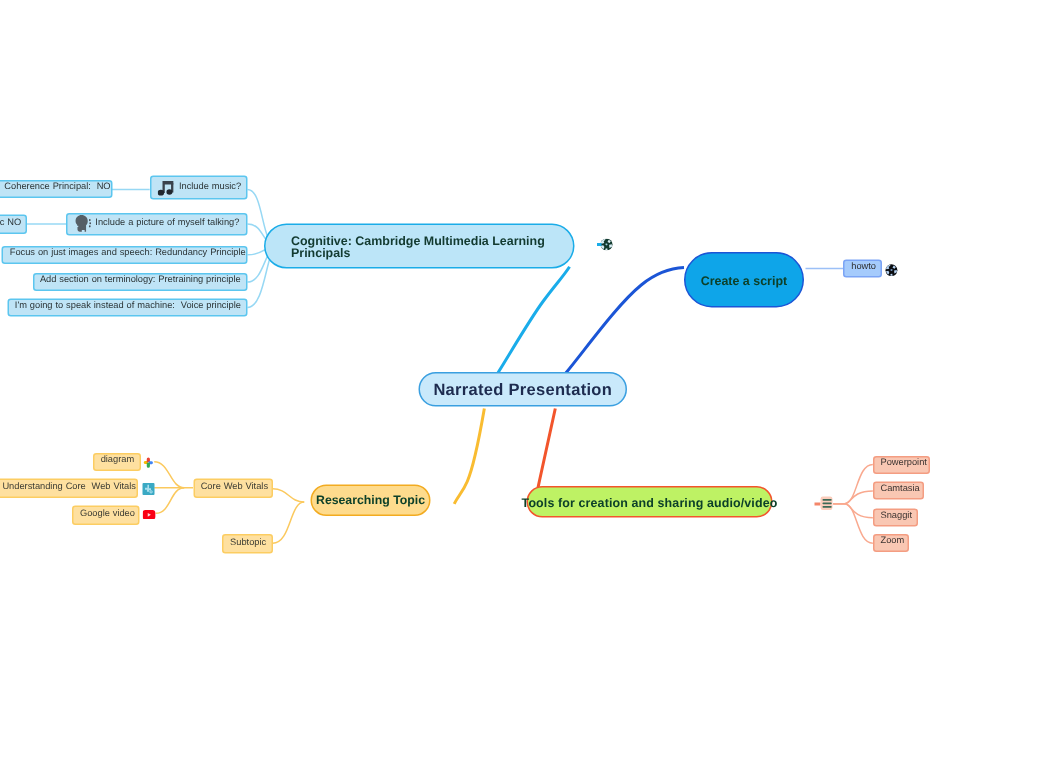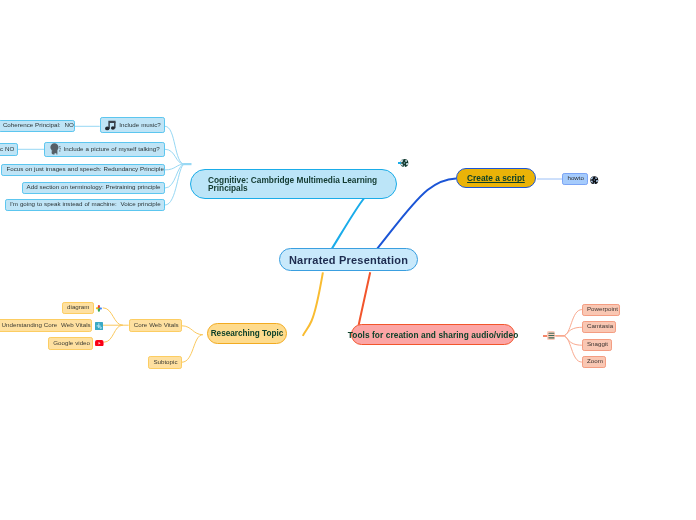--- a/index.html
+++ b/index.html
@@ -10,29 +10,29 @@
   .node{position:absolute;box-sizing:border-box;display:flex;align-items:center;
         white-space:nowrap;border-style:solid;}
   .lbl{display:inline-block;}
   .ico{display:inline-block;flex:none;line-height:0;overflow:hidden;}
   .ico svg{display:block;}
 
   
   .main{border-width:1.6px;border-radius:999px;font-weight:bold;justify-content:center;}
   .root{left:279px;top:248px;width:139px;height:23px;background:#c9e9fb;
         border-color:#3a9fe0;color:#1d2b4f;font-size:11px;letter-spacing:.2px;}
-  .n-cog{left:190px;top:148.5px;width:207px;height:30px;background:#bce5f8;
+  .n-cog{left:176px;top:148.5px;width:207px;height:30px;background:#bce5f8;
          border-color:#1aace8;color:#123a30;font-size:8.3px;border-radius:16px;
          justify-content:flex-start;align-items:flex-start;padding:6.2px 0 0 17px;
-         line-height:8.75px;white-space:normal;letter-spacing:0;margin-top:20px;}
-  .n-script{left:455.7px;top:168.3px;width:80.5px;height:20px;background:#eab308;
-            border-color:#1b55d6;color:#0d4029;font-size:8.3px;text-decoration:underline;}
+         line-height:8.75px;white-space:normal;letter-spacing:0;}
+  .n-script{left:455.7px;top:168.3px;width:80.5px;height:37px;background:#0ea5e9;
+            border-color:#1b55d6;color:#0d4029;font-size:8.3px;}
   .n-research{left:207px;top:323px;width:80px;height:21px;background:#fedb8d;
               border-color:#f2ab21;color:#0d4029;font-size:8.2px;}
-  .n-tools{left:351px;top:324px;width:164px;height:21px;background:#fca5a5;
+  .n-tools{left:351px;top:324px;width:164px;height:21px;background:#bef264;
            border-color:#f2552c;color:#0d4029;font-size:8.3px;letter-spacing:0.08px;}
 
   
   .leaf{border-width:1.1px;border-radius:2.2px;font-size:6.2px;padding:0 4.1px;line-height:1;}
   .leaf .lbl{position:relative;top:-0.7px;white-space:pre;word-spacing:0.22px;}
   .b-cyan{background:#bfe4f6;border-color:#5cc6ef;color:#2b3436;}
   .b-yellow{background:#fee0a0;border-color:#fccd62;color:#3b3b33;}
   .b-salmon{background:#f9c7b3;border-color:#f49d82;color:#3b3330;}
   .b-blue{background:#a5cbfc;border-color:#7ba4f5;color:#2e2e2e;}
 </style>

